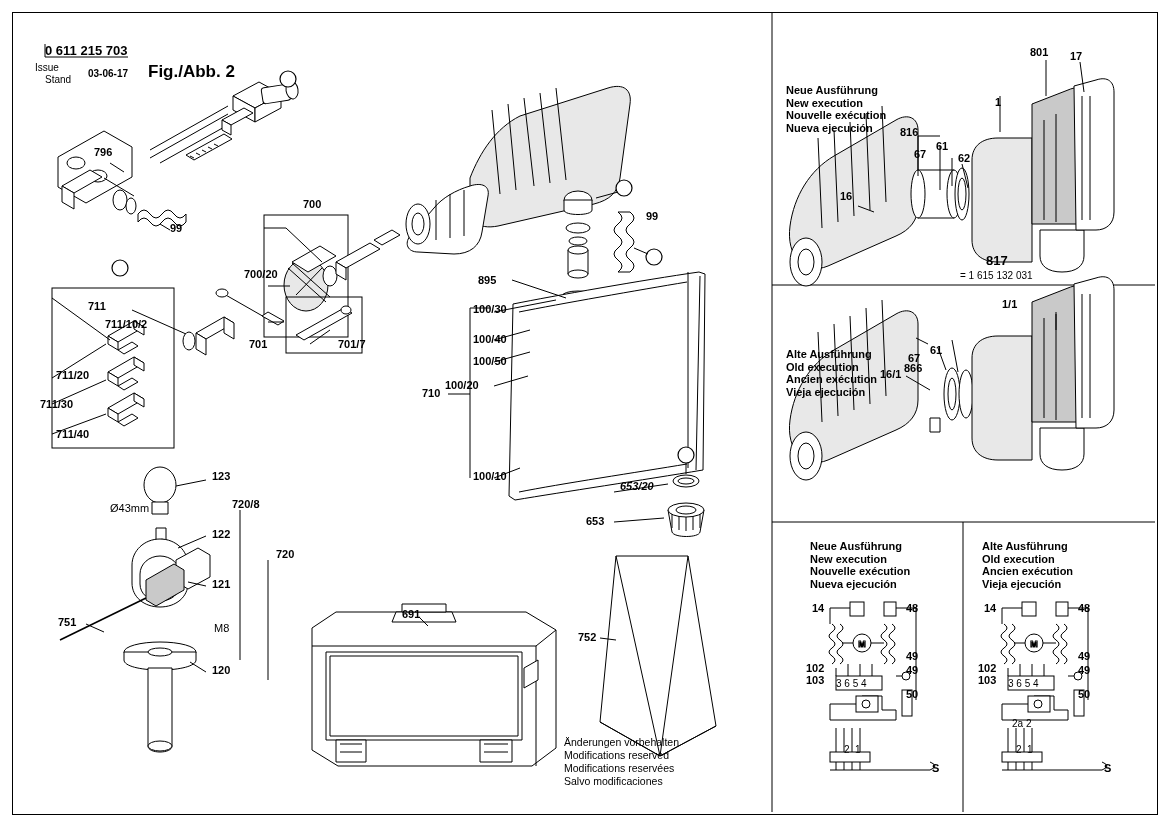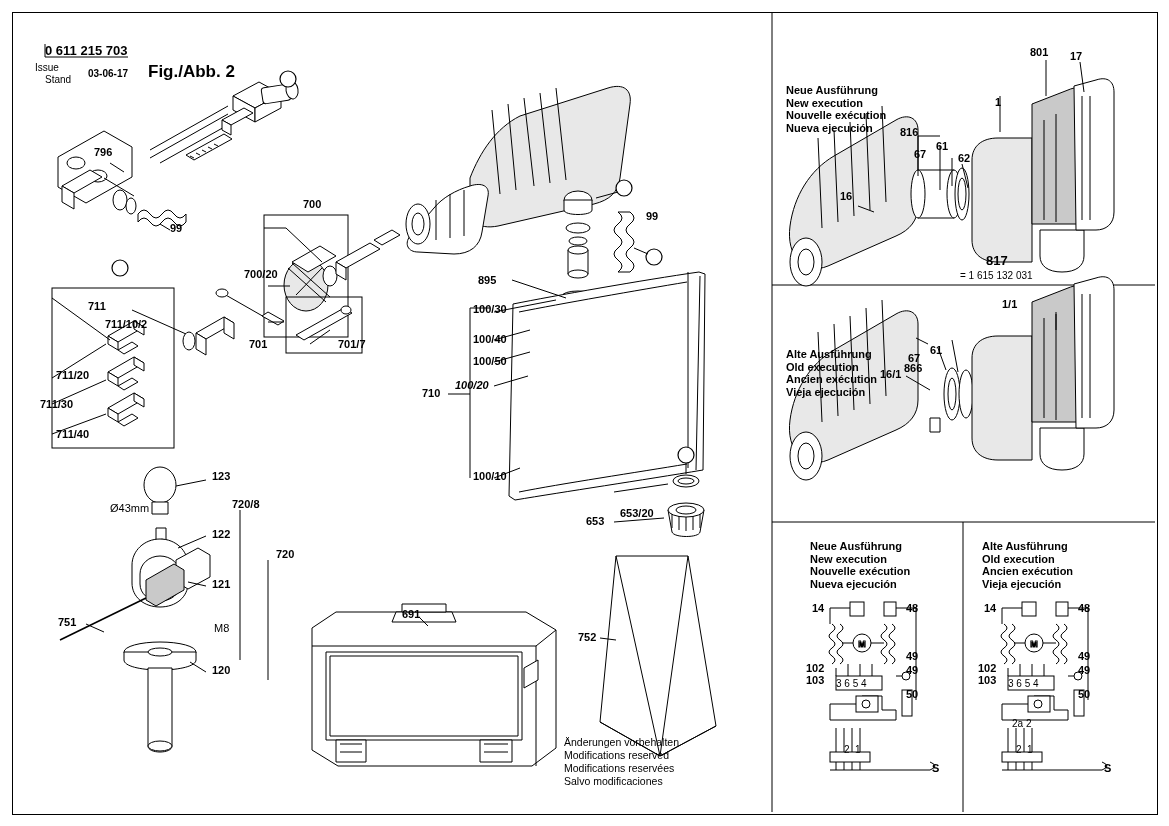--- a/index.html
+++ b/index.html
@@ -413,25 +413,25 @@
   <div class="lbl" style="left:105px;top:318px;">711/10/2</div>
   <div class="lbl" style="left:56px;top:369px;">711/20</div>
   <div class="lbl" style="left:40px;top:398px;">711/30</div>
   <div class="lbl" style="left:56px;top:428px;">711/40</div>
 
   <div class="lbl" style="left:646px;top:210px;">99</div>
   <div class="lbl" style="left:478px;top:274px;">895</div>
   <div class="lbl" style="left:473px;top:303px;">100/30</div>
   <div class="lbl" style="left:473px;top:333px;">100/40</div>
   <div class="lbl" style="left:473px;top:355px;">100/50</div>
-  <div class="lbl" style="left:455px;top:379px;font-style:italic;">100/20</div>
+  <div class="lbl" style="left:445px;top:379px;">100/20</div>
   <div class="lbl" style="left:473px;top:470px;">100/10</div>
   <div class="lbl" style="left:422px;top:387px;">710</div>
   <div class="lbl" style="left:586px;top:515px;">653</div>
-  <div class="lbl" style="left:620px;top:507px;">653/20</div>
+  <div class="lbl" style="left:620px;top:480px;font-style:italic;">653/20</div>
 
   <div class="lbl" style="left:212px;top:470px;">123</div>
   <div class="lbl" style="left:212px;top:528px;">122</div>
   <div class="lbl" style="left:212px;top:578px;">121</div>
   <div class="lbl" style="left:212px;top:664px;">120</div>
   <div class="lbl" style="left:276px;top:548px;">720</div>
   <div class="lbl" style="left:232px;top:498px;">720/8</div>
   <div class="lbl" style="left:58px;top:616px;">751</div>
   <div class="lbl n" style="left:214px;top:622px;">M8</div>
   <div class="lbl n" style="left:110px;top:502px;">Ø43mm</div>

